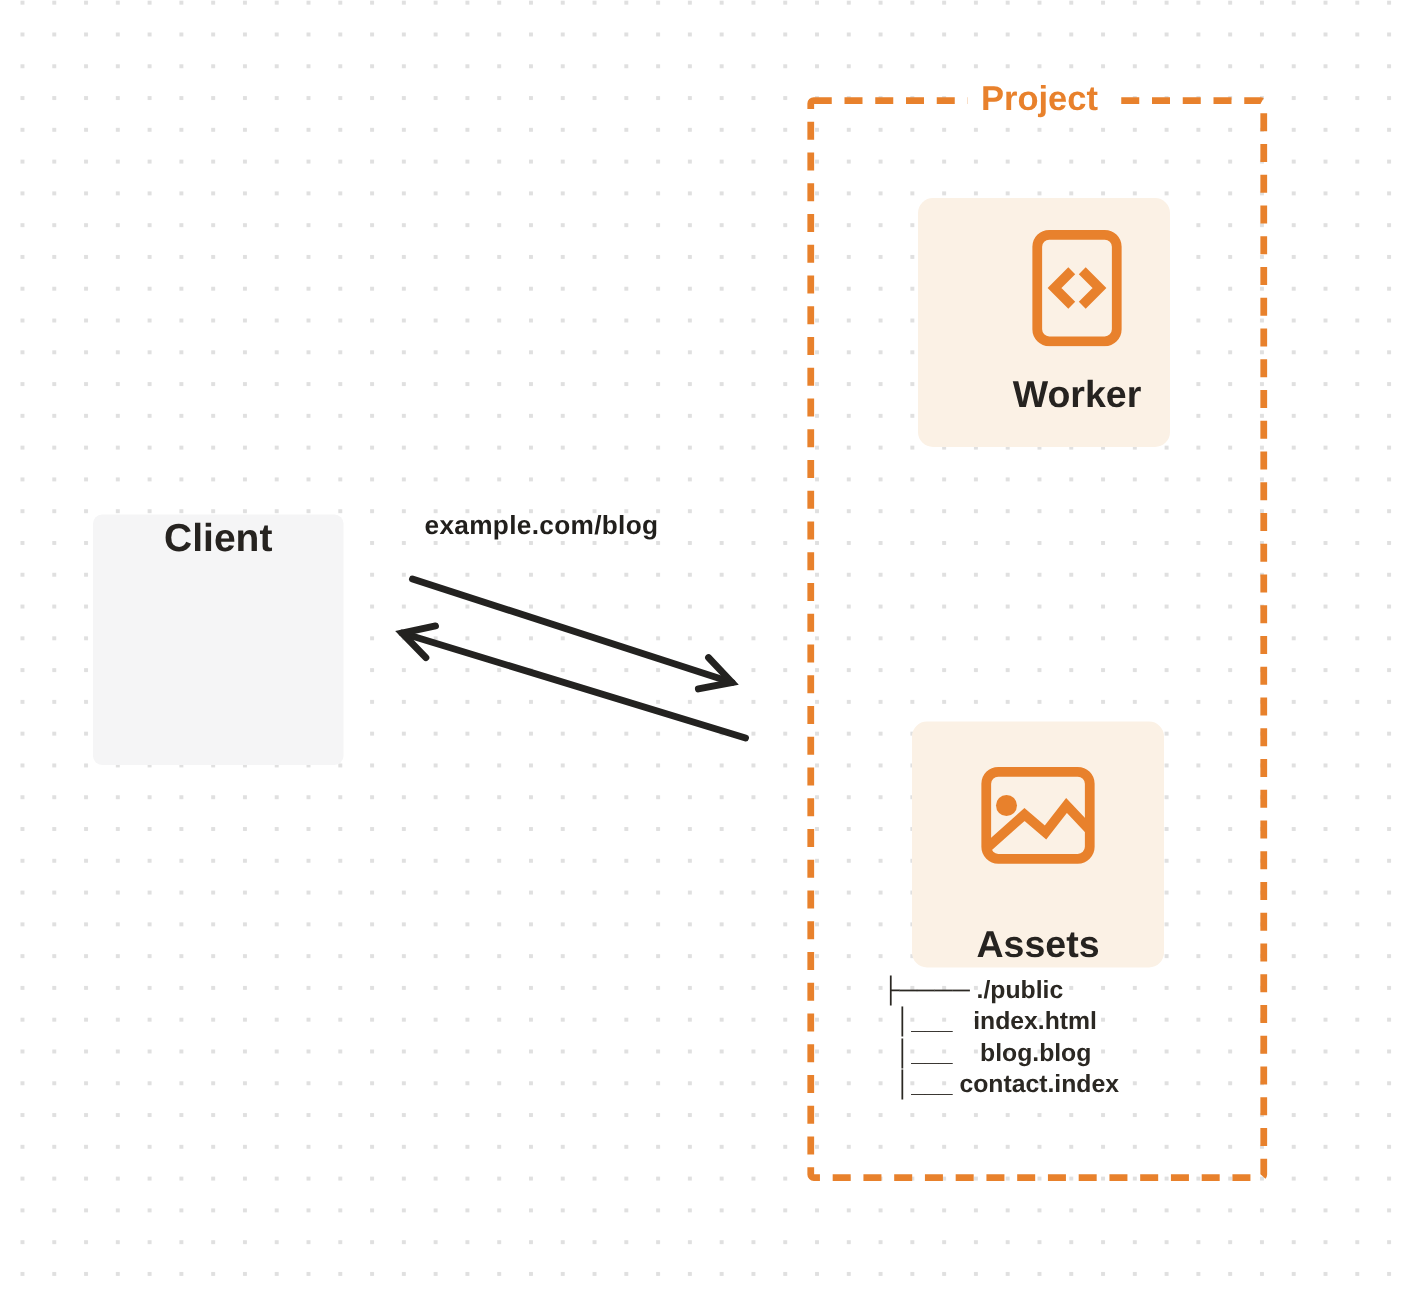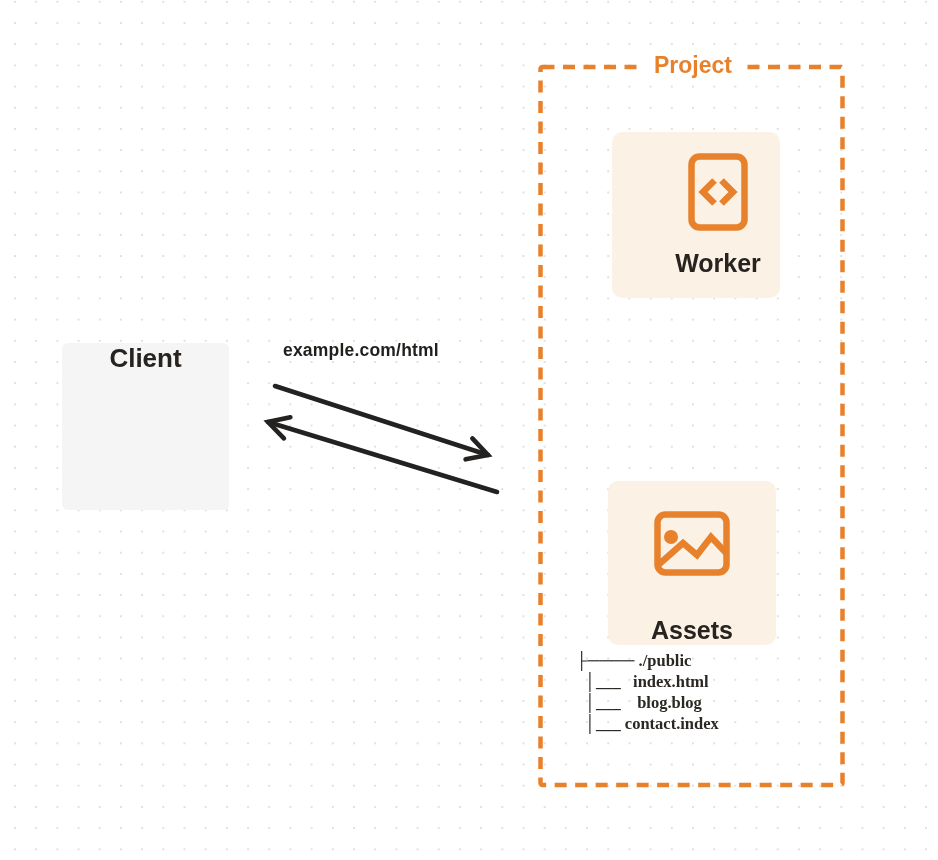--- a/index.html
+++ b/index.html
@@ -55,22 +55,22 @@
     z-index: 2;
   }
   .card-worker { left: 612px; top: 132px; width: 168px; height: 166px; padding-top: 21px; padding-left: 44px; }
   .card-assets { left: 608px; top: 481px; width: 168px; height: 164px; padding-top: 30px; justify-content: space-between; }
   .card-worker .node-icon { margin-bottom: 18px; }
   .card-assets .node-icon { margin-bottom: 19px; }
   .node-label {
     font-size: 25px; font-weight: 700; color: #262320;
   }
   .file-tree {
-    position: absolute; left: 576px; top: 650px;
-    font-family: Liberation Serif, serif;
+    position: absolute; left: 588px; top: 650px;
+    font-family: Liberation Sans, sans-serif;
     font-size: 16.5px; font-weight: 700;
     line-height: 21px;
     color: #2b2823;
     white-space: pre;
     z-index: 2;
   }
 </style>
 </head>
 <body>
 
@@ -87,21 +87,21 @@
 
     <line x1="275" y1="386" x2="488" y2="455" stroke="#232220" stroke-width="4.6" stroke-linecap="round" marker-end="url(#arrowhead)"></line>
 
     <line x1="497" y1="492" x2="268" y2="422" stroke="#232220" stroke-width="4.6" stroke-linecap="round" marker-end="url(#arrowhead)"></line>
   </svg>
 
   <div class="client-box">
     <span class="client-label">Client</span>
   </div>
 
-  <div class="request-label">example.com/html</div>
+  <div class="request-label">example.com/blog</div>
 
   <div class="project-label">Project</div>
 
   <div class="card card-worker">
     <svg class="node-icon" width="60" height="78" viewBox="0 0 60 78">
       <rect x="3.5" y="3.5" width="53" height="71" rx="8" fill="none" stroke="#e8812c" stroke-width="6.5"></rect>
       <path d="M26.5 27.5 L15 39 L26.5 50.5" fill="none" stroke="#e8812c" stroke-width="6.5" stroke-linecap="butt" stroke-linejoin="miter"></path>
       <path d="M33.5 27.5 L45 39 L33.5 50.5" fill="none" stroke="#e8812c" stroke-width="6.5" stroke-linecap="butt" stroke-linejoin="miter"></path>
     </svg>
     <div class="node-label">Worker</div>

